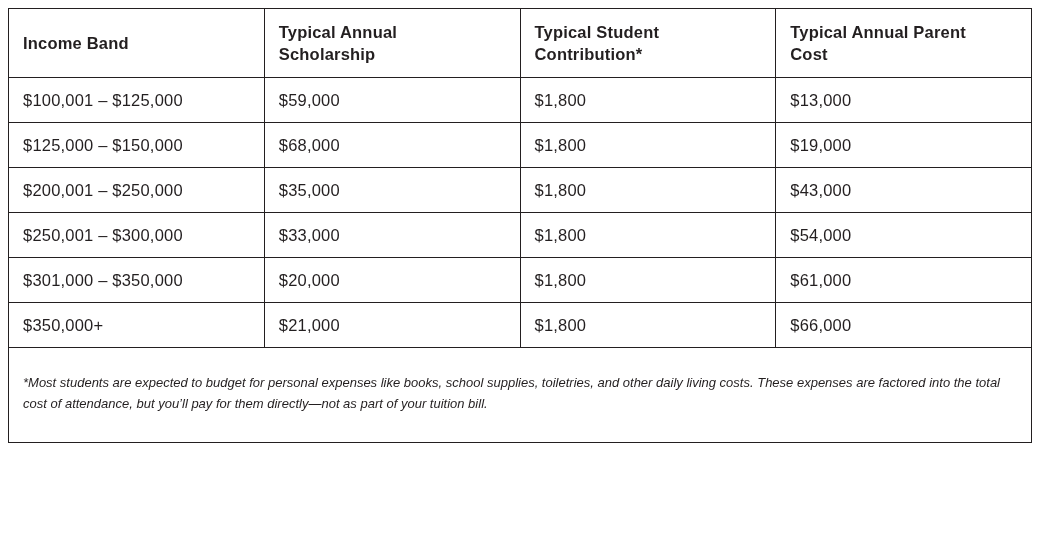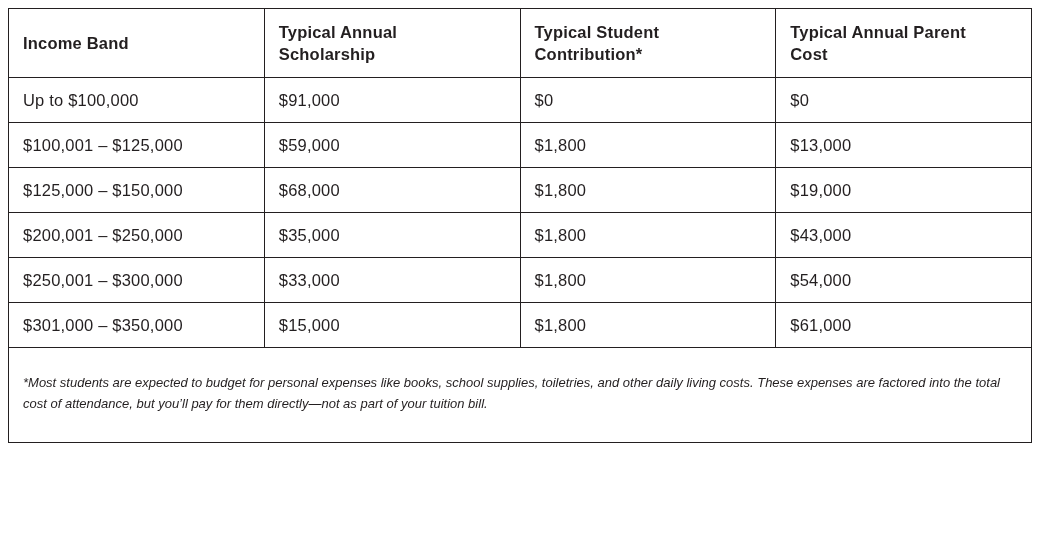--- a/index.html
+++ b/index.html
@@ -60,26 +60,20 @@
   <thead>
     <tr>
       <th>Income Band</th>
       <th>Typical Annual Scholarship</th>
       <th>Typical Student Contribution*</th>
       <th>Typical Annual Parent Cost</th>
     </tr>
   </thead>
   <tbody id="table-body">
 
-  <tr>
-        <td class="data-cell">Up to $100,000</td>
-        <td class="data-cell">$91,000</td>
-        <td class="data-cell">$0</td>
-        <td class="data-cell">$0</td>
-      </tr>
       <tr>
         <td class="data-cell">$100,001 – $125,000</td>
         <td class="data-cell">$59,000</td>
         <td class="data-cell">$1,800</td>
         <td class="data-cell">$13,000</td>
       </tr>
       <tr>
         <td class="data-cell">$125,000 – $150,000</td>
         <td class="data-cell">$68,000</td>
         <td class="data-cell">$1,800</td>
@@ -92,23 +86,29 @@
         <td class="data-cell">$43,000</td>
       </tr>
       <tr>
         <td class="data-cell">$250,001 – $300,000</td>
         <td class="data-cell">$33,000</td>
         <td class="data-cell">$1,800</td>
         <td class="data-cell">$54,000</td>
       </tr>
       <tr>
         <td class="data-cell">$301,000 – $350,000</td>
-        <td class="data-cell">$15,000</td>
+        <td class="data-cell">$20,000</td>
         <td class="data-cell">$1,800</td>
         <td class="data-cell">$61,000</td>
+      </tr>
+      <tr>
+        <td class="data-cell">$350,000+</td>
+        <td class="data-cell">$21,000</td>
+        <td class="data-cell">$1,800</td>
+        <td class="data-cell">$66,000</td>
       </tr>
     </tbody>
   <tfoot>
     <tr>
       <td class="footnote-cell" colspan="4">*Most students are expected to budget for personal expenses like books, school supplies, toiletries, and other daily living costs. These expenses are factored into the total cost of attendance, but you’ll pay for them directly—not as part of your tuition bill.</td>
     </tr>
   </tfoot>
 </table>
 
 </body></html>

